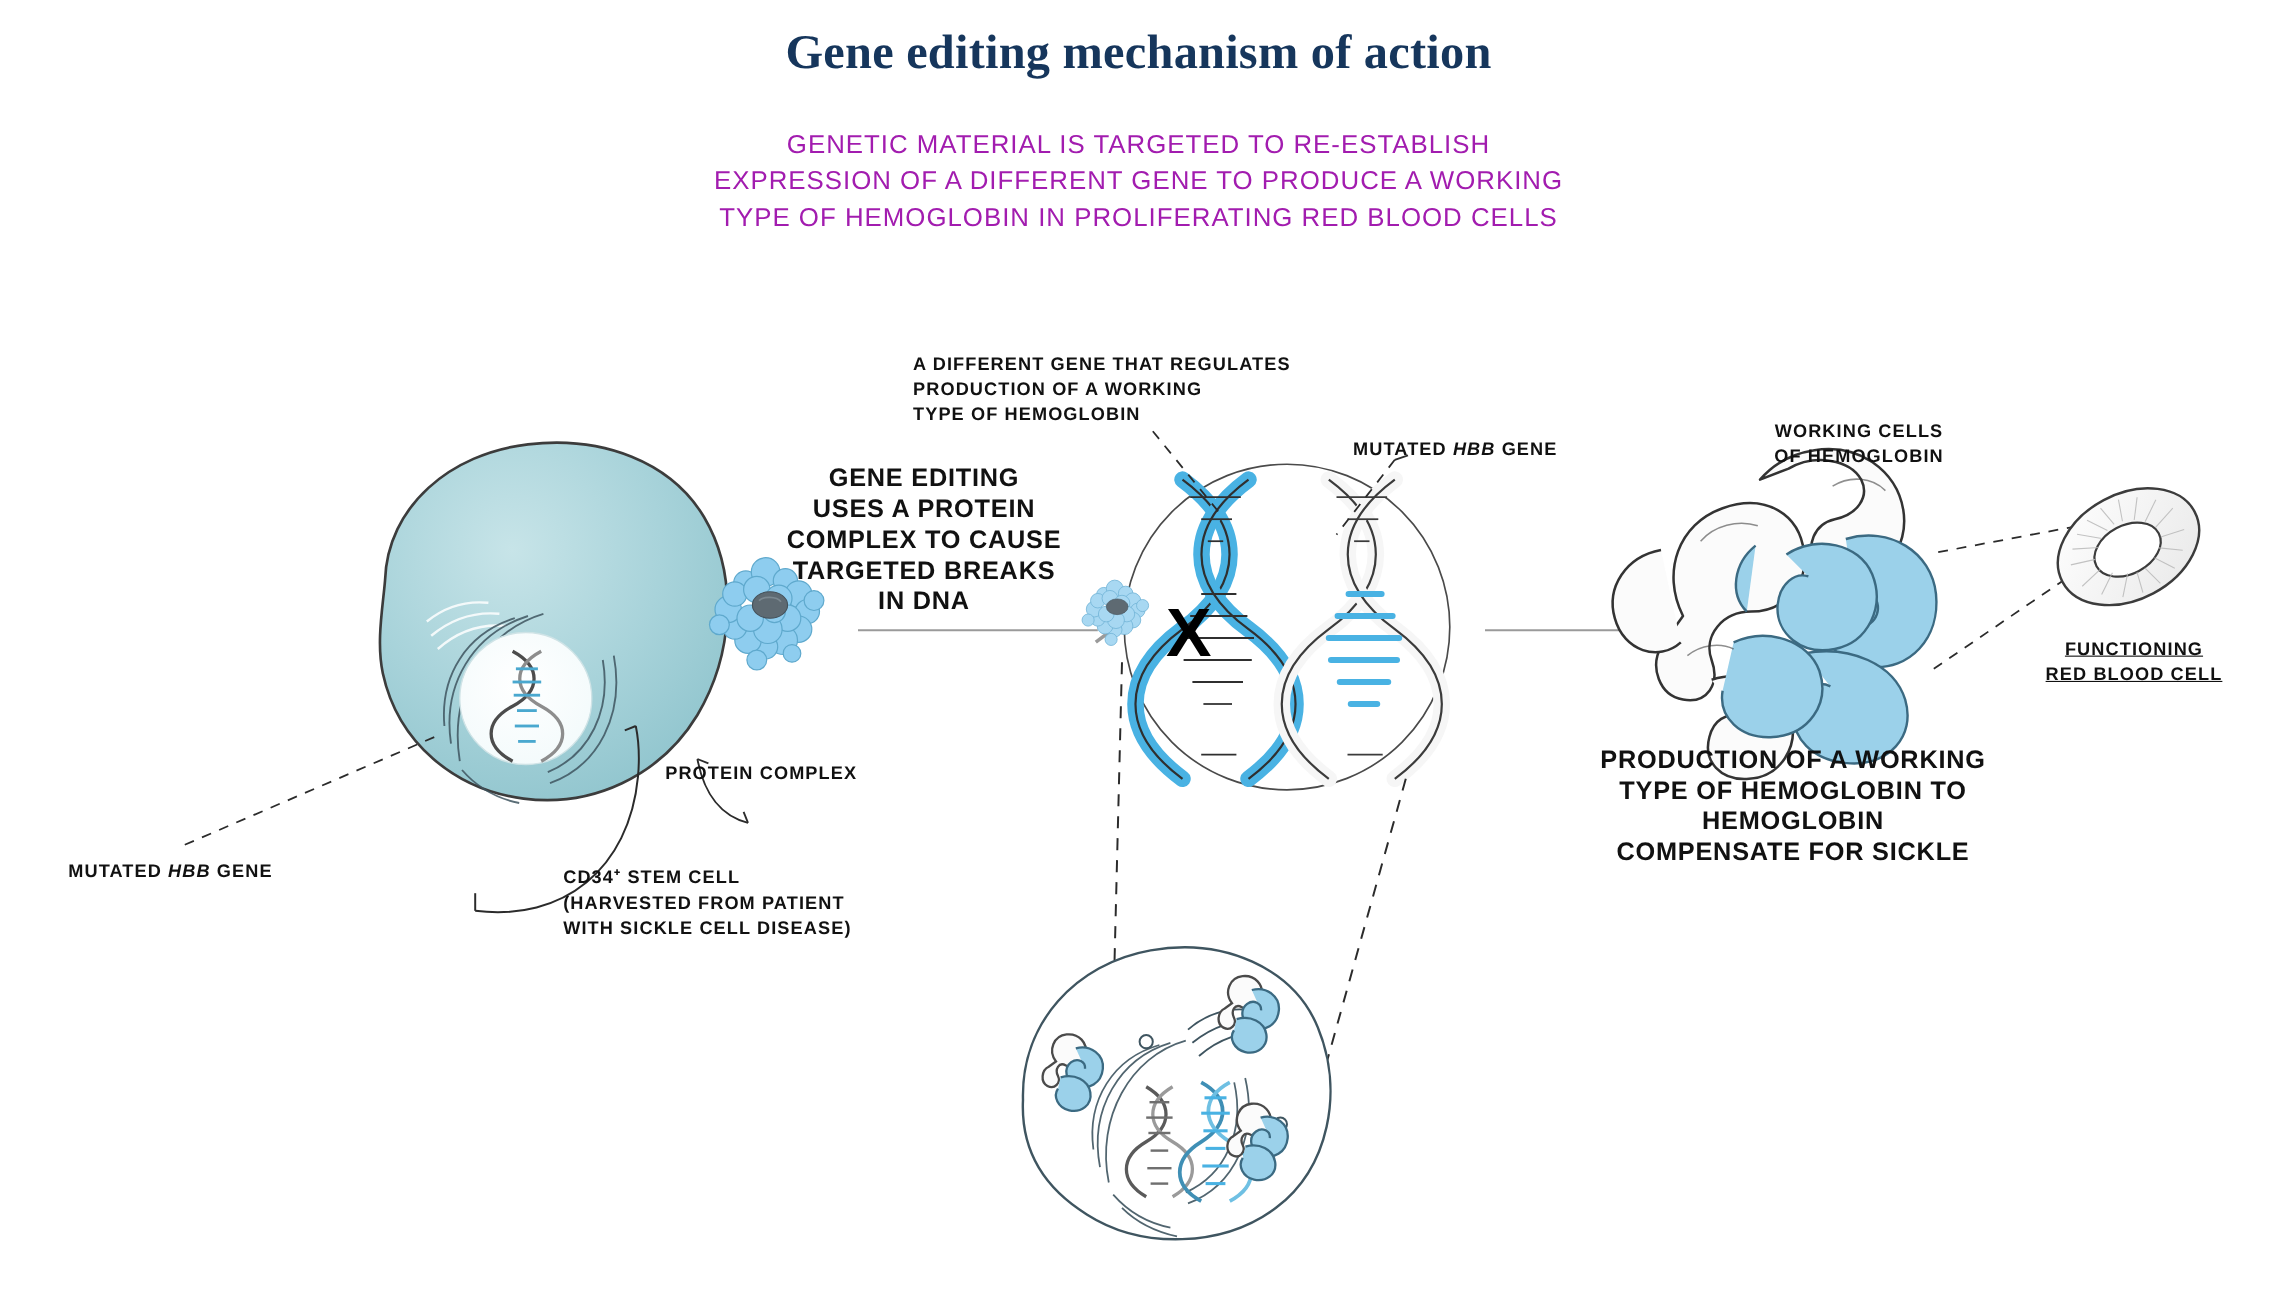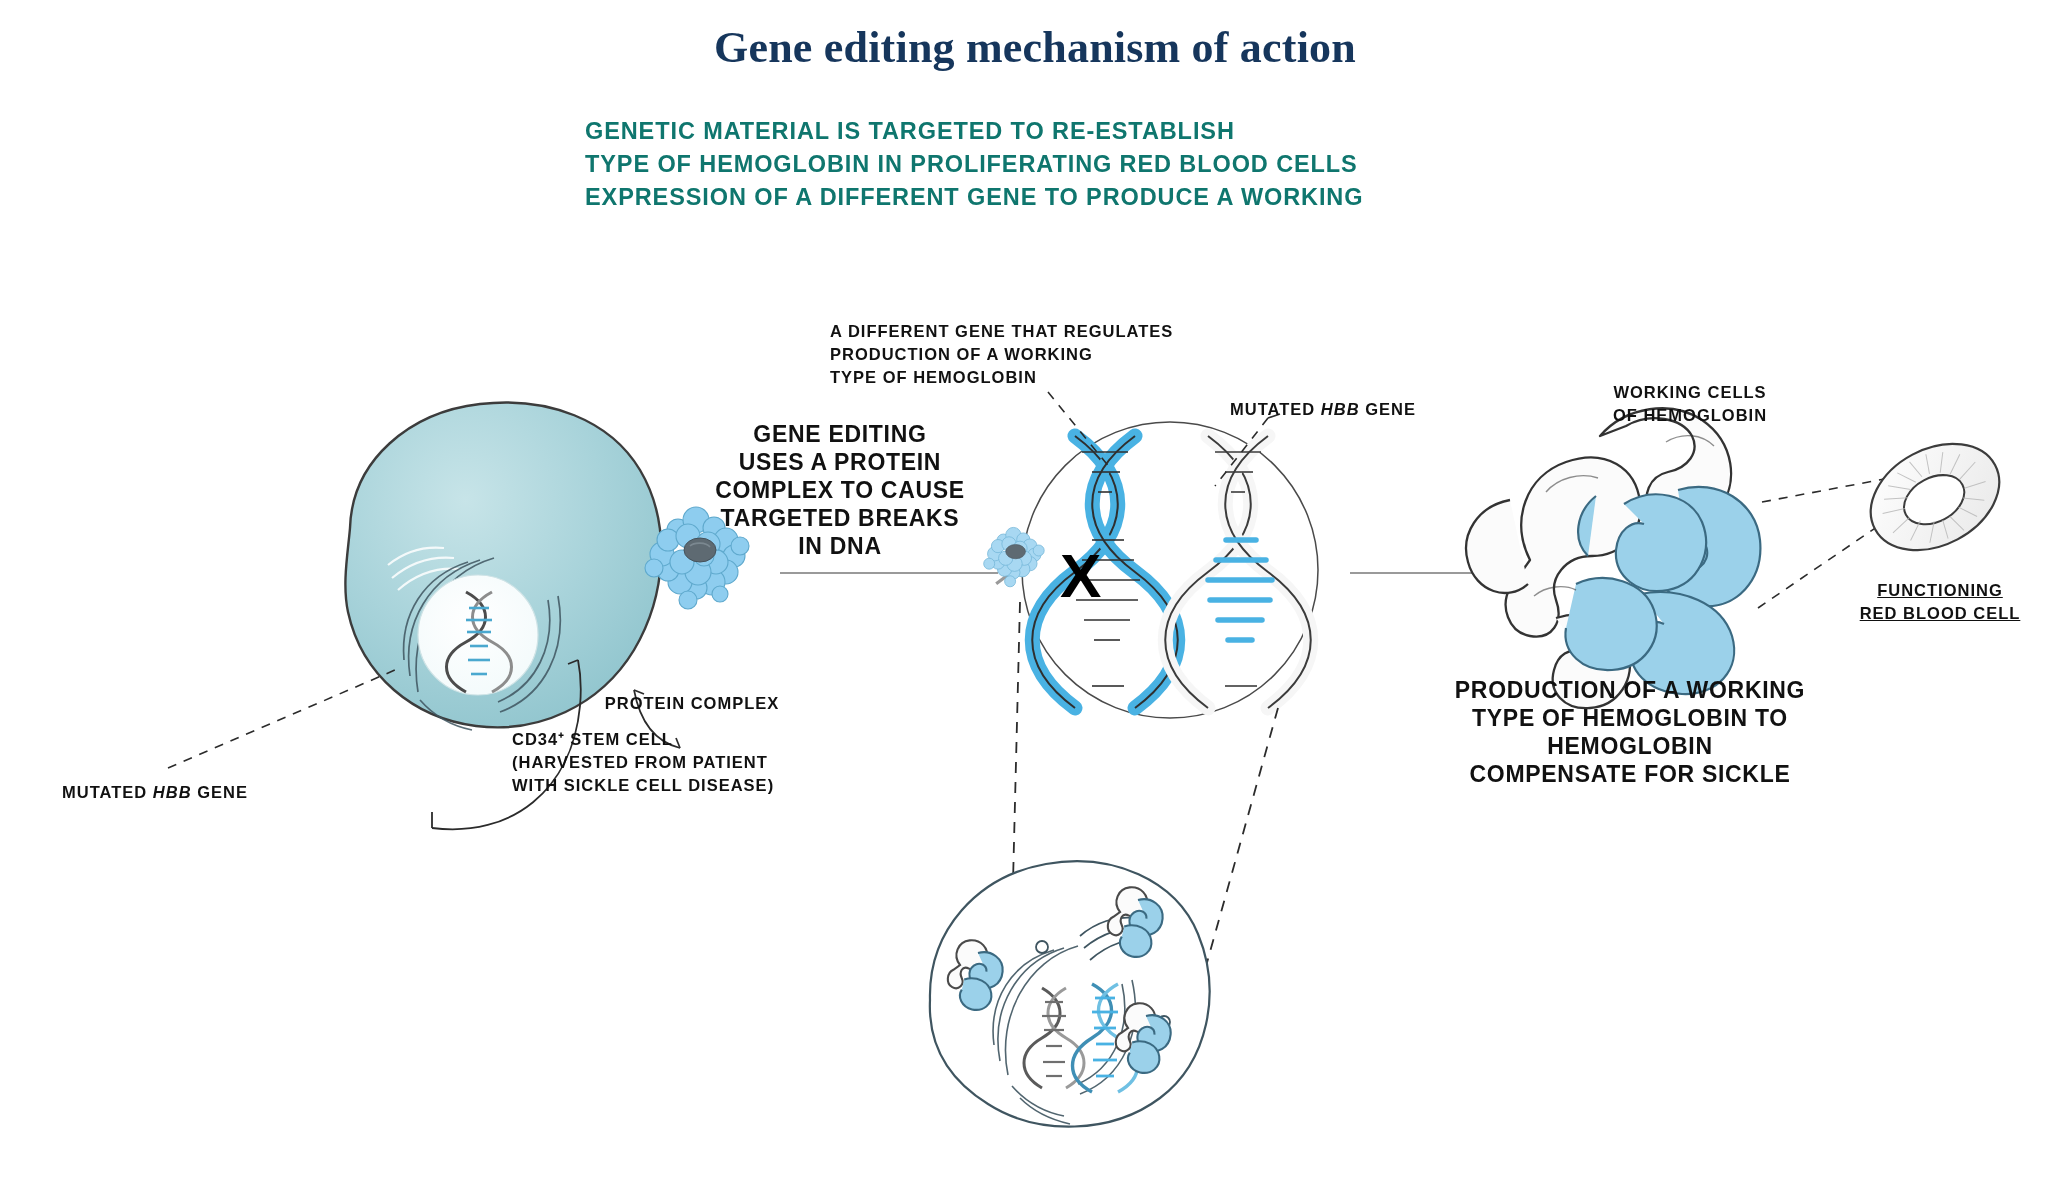--- a/index.html
+++ b/index.html
@@ -14,63 +14,63 @@
   .abs{position:absolute;}
 
   
   #title{
     left:0;top:22px;width:2070px;text-align:center;
     font-family:"Liberation Serif", serif;
     font-weight:bold;font-size:44px;color:#16365c;
     letter-spacing:.2px;
   }
   #subtitle{
-    left:585px;top:115px;width:900px;text-align:left;
-    font-weight:bold;font-size:23.5px;line-height:33px;
-    color:#0f766e;letter-spacing:.9px;
+    left:585px;top:115px;width:900px;text-align:center;
+    font-weight:normal;font-size:23.5px;line-height:33px;
+    color:#a21caf;letter-spacing:.9px;
   }
 
   .cap{
     font-weight:bold;color:#111111;letter-spacing:1.0px;
     line-height:23px;font-size:16.5px;
   }
   .cap-lg{
     font-weight:bold;color:#111111;letter-spacing:.7px;
     line-height:28px;font-size:23px;
   }
   .cap i{}
 
   
   #label-diff-gene{left:830px;top:320px;width:420px;text-align:left;}
   #label-mutated-hbb-right{left:1230px;top:398px;width:260px;text-align:left;}
   #label-gene-editing{left:700px;top:420px;width:280px;text-align:center;}
   #label-protein-complex{left:572px;top:692px;width:240px;text-align:center;}
   #label-mutated-hbb-left{left:62px;top:781px;width:260px;text-align:left;}
-  #label-cd34{left:512px;top:728px;width:300px;text-align:left;}
+  #label-cd34{left:512px;top:787px;width:300px;text-align:left;}
   #label-working-hb{left:1570px;top:381px;width:240px;text-align:center;}
   #label-func-rbc{left:1820px;top:579px;width:240px;text-align:center;text-decoration:underline;}
   #label-production{left:1440px;top:676px;width:380px;text-align:center;}
 
   .xmark{
     left:1060px;top:545px;
     font-family:"Liberation Sans", sans-serif;
     font-weight:bold;font-size:62px;color:#000;line-height:62px;
   }
 </style>
 </head>
 <body>
 
 <div class="stage">
 
   <div class="abs" id="title">Gene editing mechanism of action</div>
 
   <div class="abs" id="subtitle">
     <div>GENETIC MATERIAL IS TARGETED TO RE-ESTABLISH</div>
+    <div>EXPRESSION OF A DIFFERENT GENE TO PRODUCE A WORKING</div>
     <div>TYPE OF HEMOGLOBIN IN PROLIFERATING RED BLOOD CELLS</div>
-    <div>EXPRESSION OF A DIFFERENT GENE TO PRODUCE A WORKING</div>
   </div>
 
   <svg class="abs" style="left:0;top:0;" width="2070" height="1190" viewBox="0 0 2070 1190">
     <defs>
       <radialGradient id="cellGrad" cx="38%" cy="30%" r="78%">
         <stop offset="0%" stop-color="#c7e4e8"></stop>
         <stop offset="55%" stop-color="#a8d3da"></stop>
         <stop offset="100%" stop-color="#8fc4cd"></stop>
       </radialGradient>
       <radialGradient id="nucGrad" cx="45%" cy="40%" r="70%">

